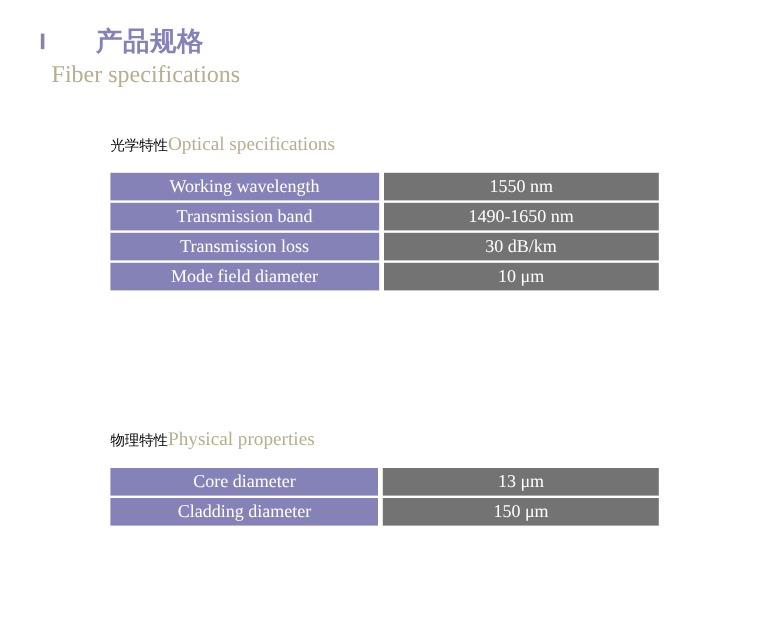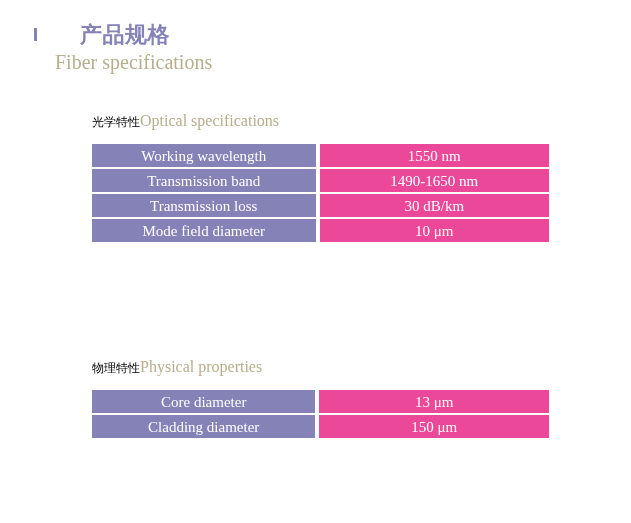--- a/index.html
+++ b/index.html
@@ -45,21 +45,21 @@
     font-size: 22px;
     line-height: 26px;
     color: #8582b8;
     letter-spacing: 0.5px;
   }
   .title-en {
     font-family: "Liberation Serif", "DejaVu Serif", serif;
     font-size: 20px;
     line-height: 24px;
     color: #b7ae8d;
-    margin-left: 21px;
+    margin-left: 9px;
     margin-top: 2px;
   }
 
   
   .section {
     position: absolute;
     left: 92px;
   }
   .section-optical { top: 112px; }
   .section-physical { top: 358px; }
@@ -100,21 +100,21 @@
     font-family: "Liberation Serif", "DejaVu Serif", serif;
     font-size: 15px;
     line-height: 1.2;
   }
   .cell-label {
     width: 227px;
     background: #8582b8;
   }
   .cell-value {
     width: 234px;
-    background: #ec4899;
+    background: #737373;
   }
 </style>
 </head>
 <body>
 
 <div class="page">
 
   <div class="page-header">
     <div class="title-row">
       <span class="title-marker"></span>

